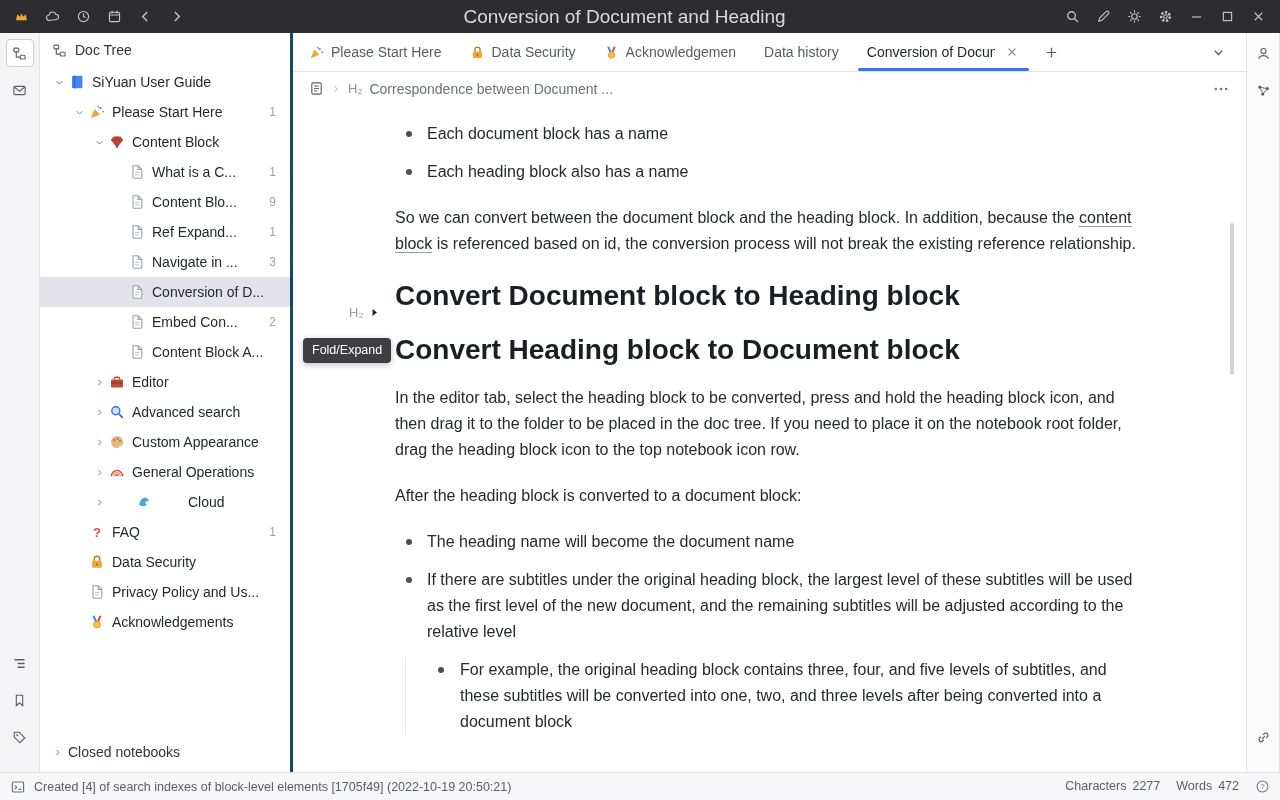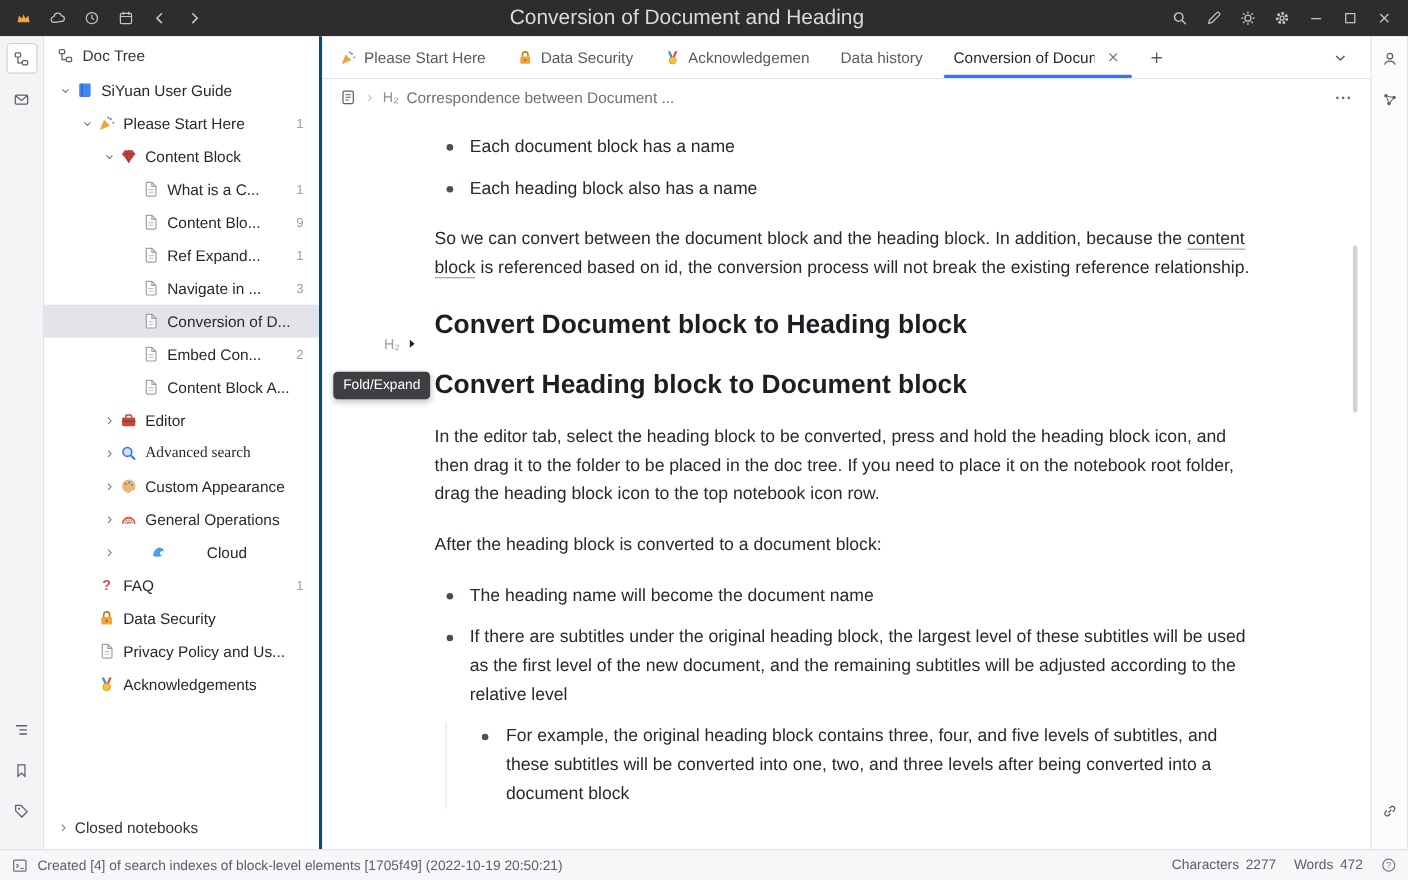--- a/index.html
+++ b/index.html
@@ -59,21 +59,21 @@
   .bc-sep{width:10px;height:10px;color:#9aa1a8}
   .bc-sep svg,.bc-doc svg,.bc-more svg{width:100%;height:100%;display:block}
   .bc-level{font-size:13px;color:#8a9099}
   .bc-title{white-space:nowrap;overflow:hidden}
   .bc-more{width:18px;height:18px;margin-left:auto;color:#6a7178;cursor:pointer}
 
   
   .editor{flex:1;position:relative;overflow:hidden}
   .content{padding:4px 110px 0 102px;font-size:16px;line-height:26px;color:#26292e}
   .content p{margin:20px 0}
-  .content h2{margin:24px 0 0;font-size:24px;line-height:30px;font-weight:700;color:#1b1f24}
+  .content h2{margin:24px 0 0;font-size:28px;line-height:30px;font-weight:700;color:#1b1f24}
   .plist{list-style:none;margin:14px 0}
   .content>ul:first-child{margin-top:8px}
   .plist>li{position:relative;padding-left:32px;margin:12px 0}
   .plist>li::before{content:'';position:absolute;left:11px;top:10px;width:6px;height:6px;border-radius:50%;background:#4a5056}
   .nested{margin:12px 0 0 -22px;border-left:1px solid #e2e2e7}
   .nested>li{padding-left:54px;margin:0}
   .nested>li::before{left:32px}
   .ref{border-bottom:1px solid #949ca5;cursor:pointer}
   .gutter{position:absolute;left:56px;top:200px;display:flex;align-items:center;gap:5px}
   .gutter-label{font-size:13px;color:#9aa0a6}
@@ -363,21 +363,21 @@
           <span class="tree-icon">
             <svg viewBox="0 0 16 16" aria-hidden="true">
               <rect x="2" y="5.6" width="12" height="7.8" rx="1.2" fill="#c14a3a"></rect>
               <path d="M5.4 5.6V4.3a1 1 0 0 1 1-1h3.2a1 1 0 0 1 1 1v1.3" fill="none" stroke="#c14a3a" stroke-width="1.4"></path>
               <path d="M2 9h12" stroke="#8e3328" stroke-width="1"></path>
             </svg>
           </span>
           <span class="tree-label">Editor</span>
           <span class="tree-count"></span>
         </div>
-        <div class="tree-row" style="padding-left: 50px; font-family: Liberation Serif, serif;">
+        <div class="tree-row" style="padding-left: 50px;">
           <span class="tree-arrow">
             <svg viewBox="0 0 16 16" aria-hidden="true">
               <path d="M6.2 4 10.2 8l-4 4" fill="none" stroke="currentColor" stroke-width="1.4"></path>
             </svg>
           </span>
           <span class="tree-icon">
             <svg viewBox="0 0 16 16" aria-hidden="true">
               <circle cx="6.8" cy="6.8" r="4" fill="#cfe1ff" stroke="#2f6fe4" stroke-width="1.4"></circle>
               <path d="M9.9 9.9 13.8 13.8" stroke="#2f6fe4" stroke-width="1.8"></path>
             </svg>

